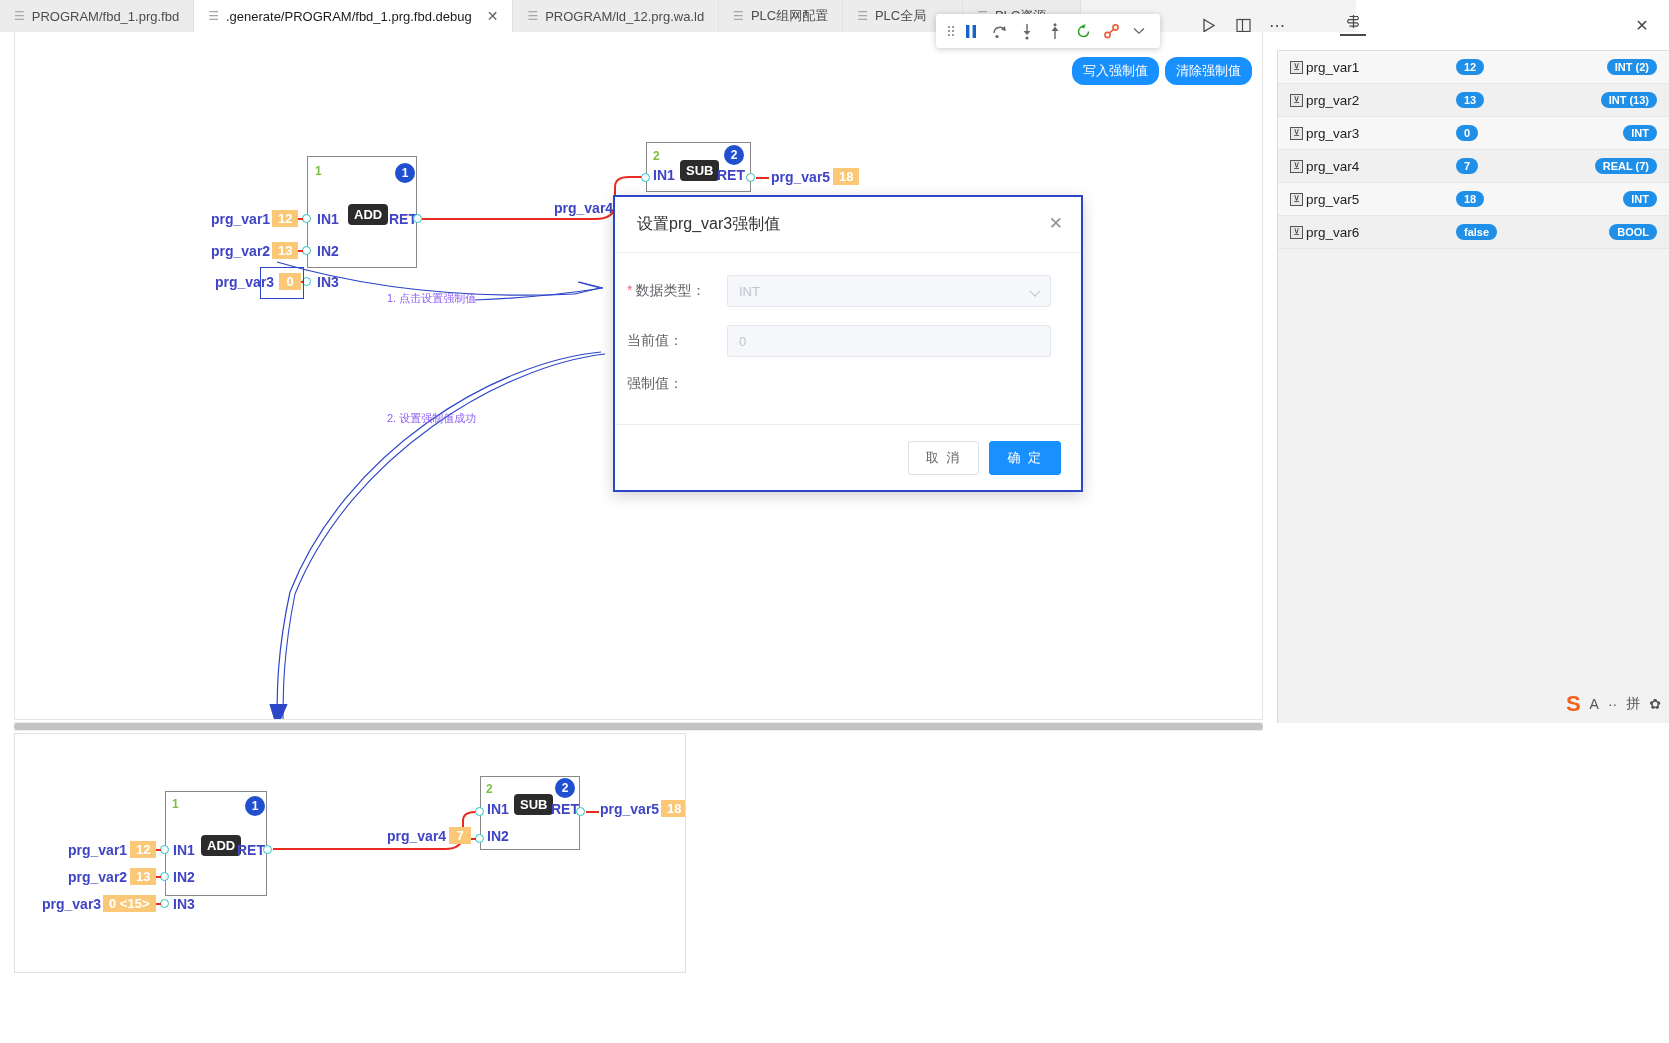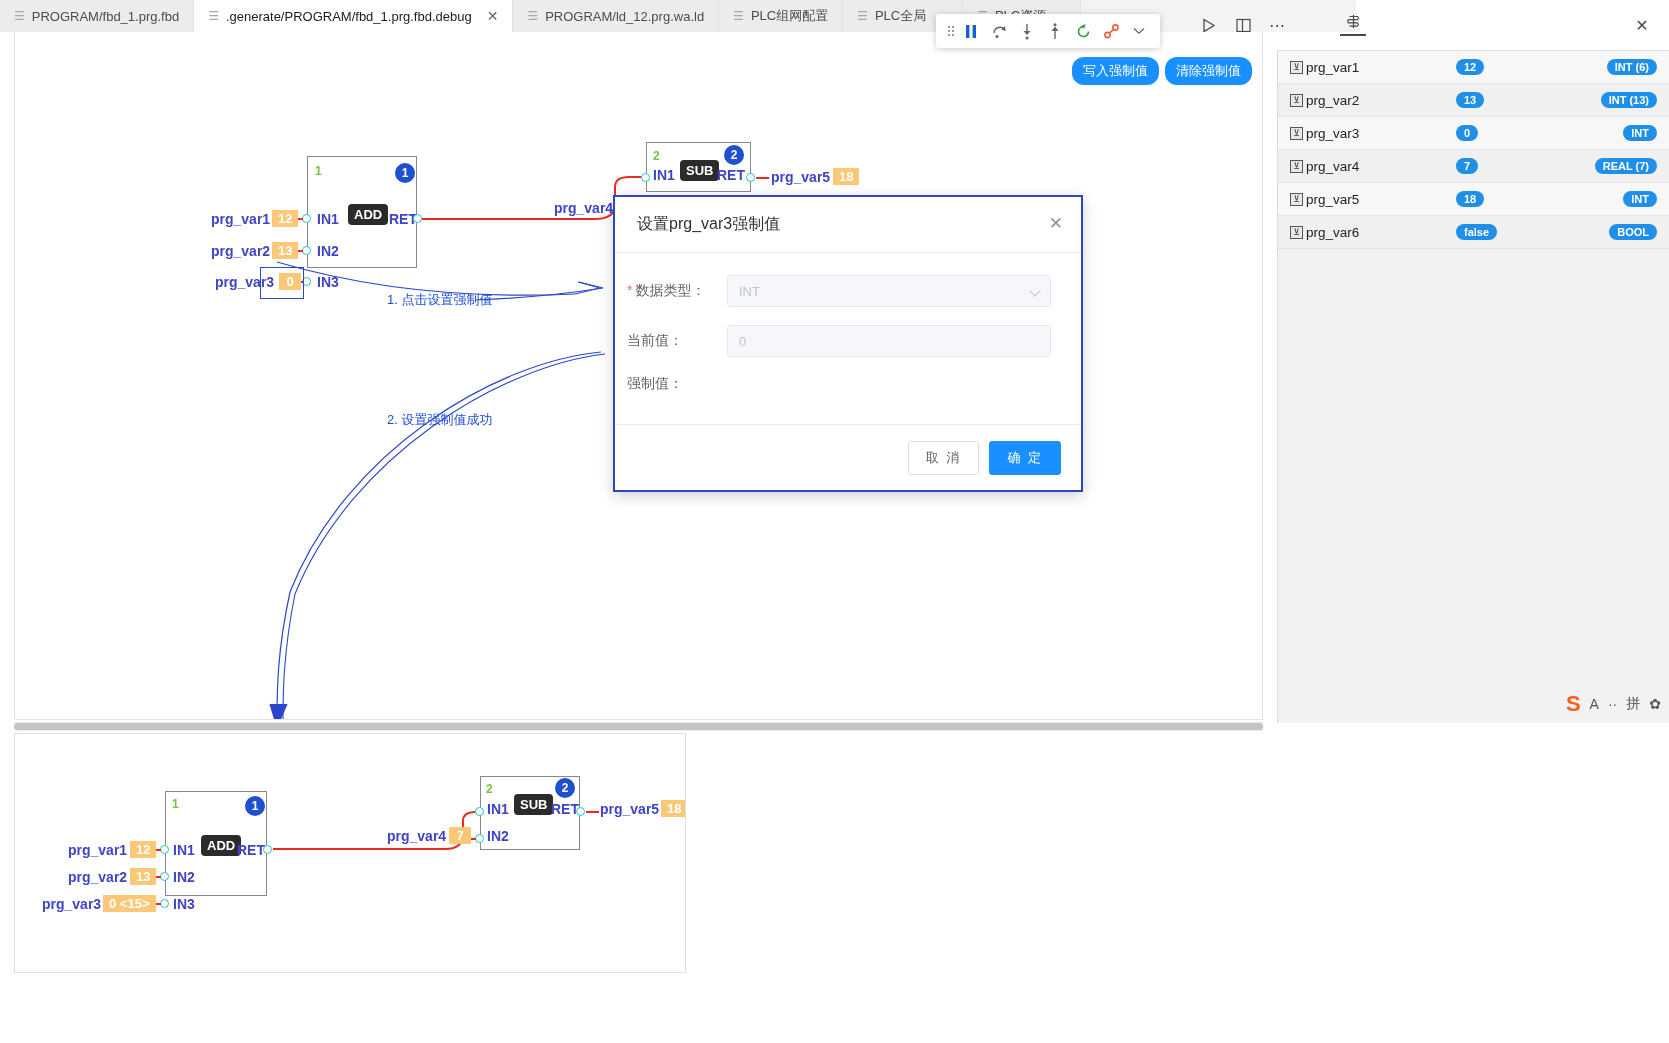--- a/index.html
+++ b/index.html
@@ -95,21 +95,21 @@
     padding:3px 6px; border-radius:4px;
   }
   .fbd-pin { position:absolute; color:#3f45c4; font-size:14px; font-weight:bold; }
   .pin-dot {
     position:absolute; width:9px; height:9px; border-radius:50%;
     border:1.6px solid #23c4c4; background:#fff;
   }
   .wire-red { position:absolute; background:#e82b20; height:2px; }
   .sel-box { position:absolute; border:1.4px solid #2b46c8; }
 
-  .anno-text { position:absolute; color:#1d4ed8; font-size:13px; white-space:nowrap; }
+  .anno-text { position:absolute; color:#8b5cf6; font-size:11px; white-space:nowrap; }
   .modal {
     position:absolute; left:613px; top:195px; width:470px; height:297px;
     background:#fff; border:2px solid #2b46c8; z-index:31;
     box-shadow:0 4px 14px rgba(0,0,0,.18);
     display:flex; flex-direction:column;
   }
   .modal-hd {
     height:56px; display:flex; align-items:center; padding:0 22px;
     border-bottom:1px solid #ececec; position:relative;
   }
@@ -441,21 +441,21 @@
 </div>
 
 <div class="rpanel">
 
 
   <div class="vlist">
     <div class="vrow">
       <span class="vicon">⊻</span>
       <span class="vname">prg_var1</span>
       <span class="vval"><span class="pill">12</span></span>
-      <span class="vtype"><span class="pill tp">INT (6)</span></span>
+      <span class="vtype"><span class="pill tp">INT (2)</span></span>
     </div>
     <div class="vrow">
       <span class="vicon">⊻</span>
       <span class="vname">prg_var2</span>
       <span class="vval"><span class="pill">13</span></span>
       <span class="vtype"><span class="pill tp">INT (13)</span></span>
     </div>
     <div class="vrow">
       <span class="vicon">⊻</span>
       <span class="vname">prg_var3</span>

